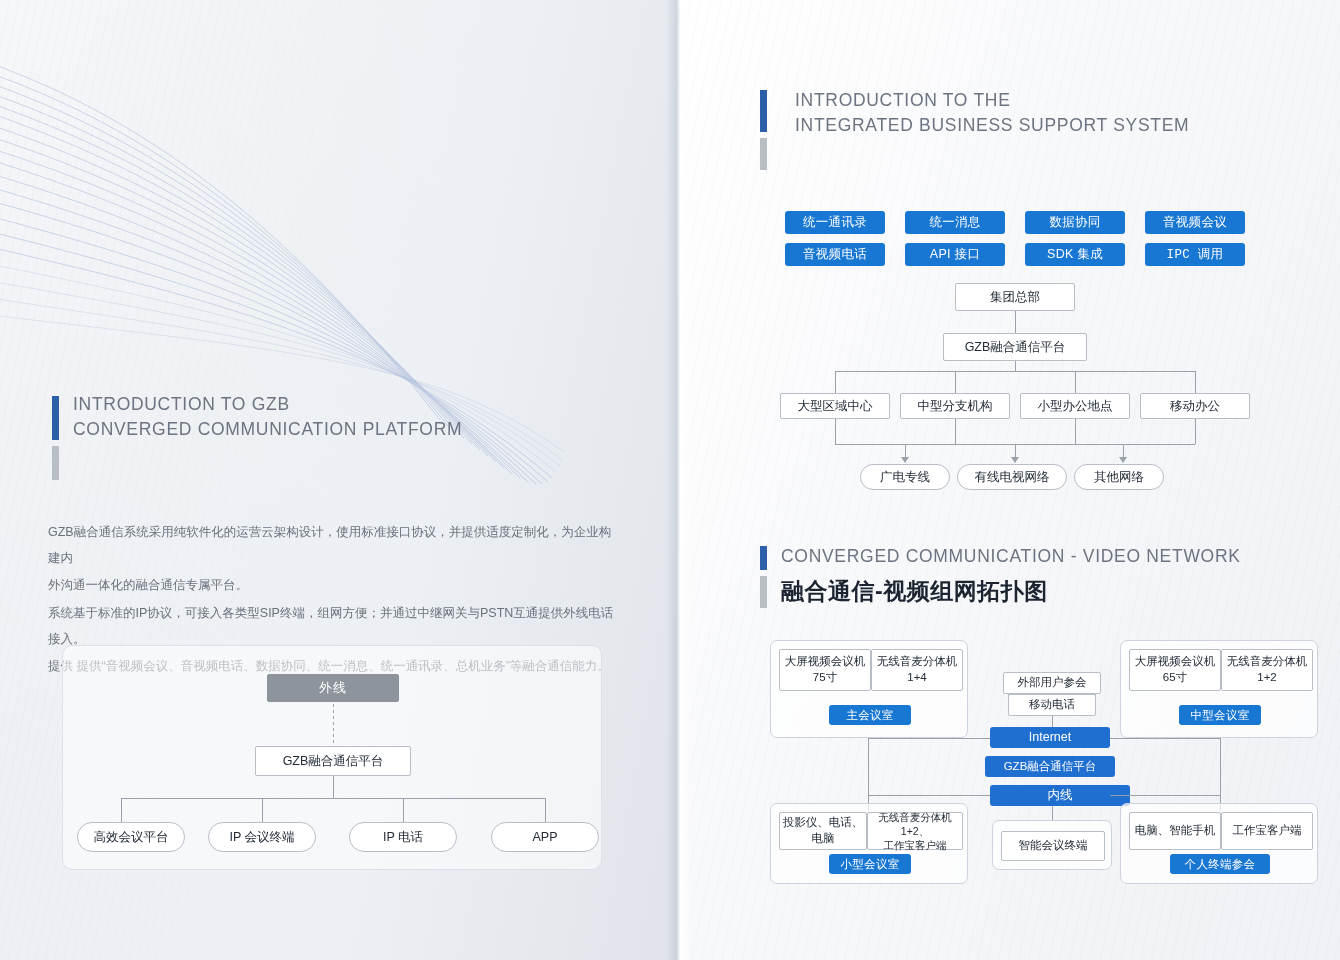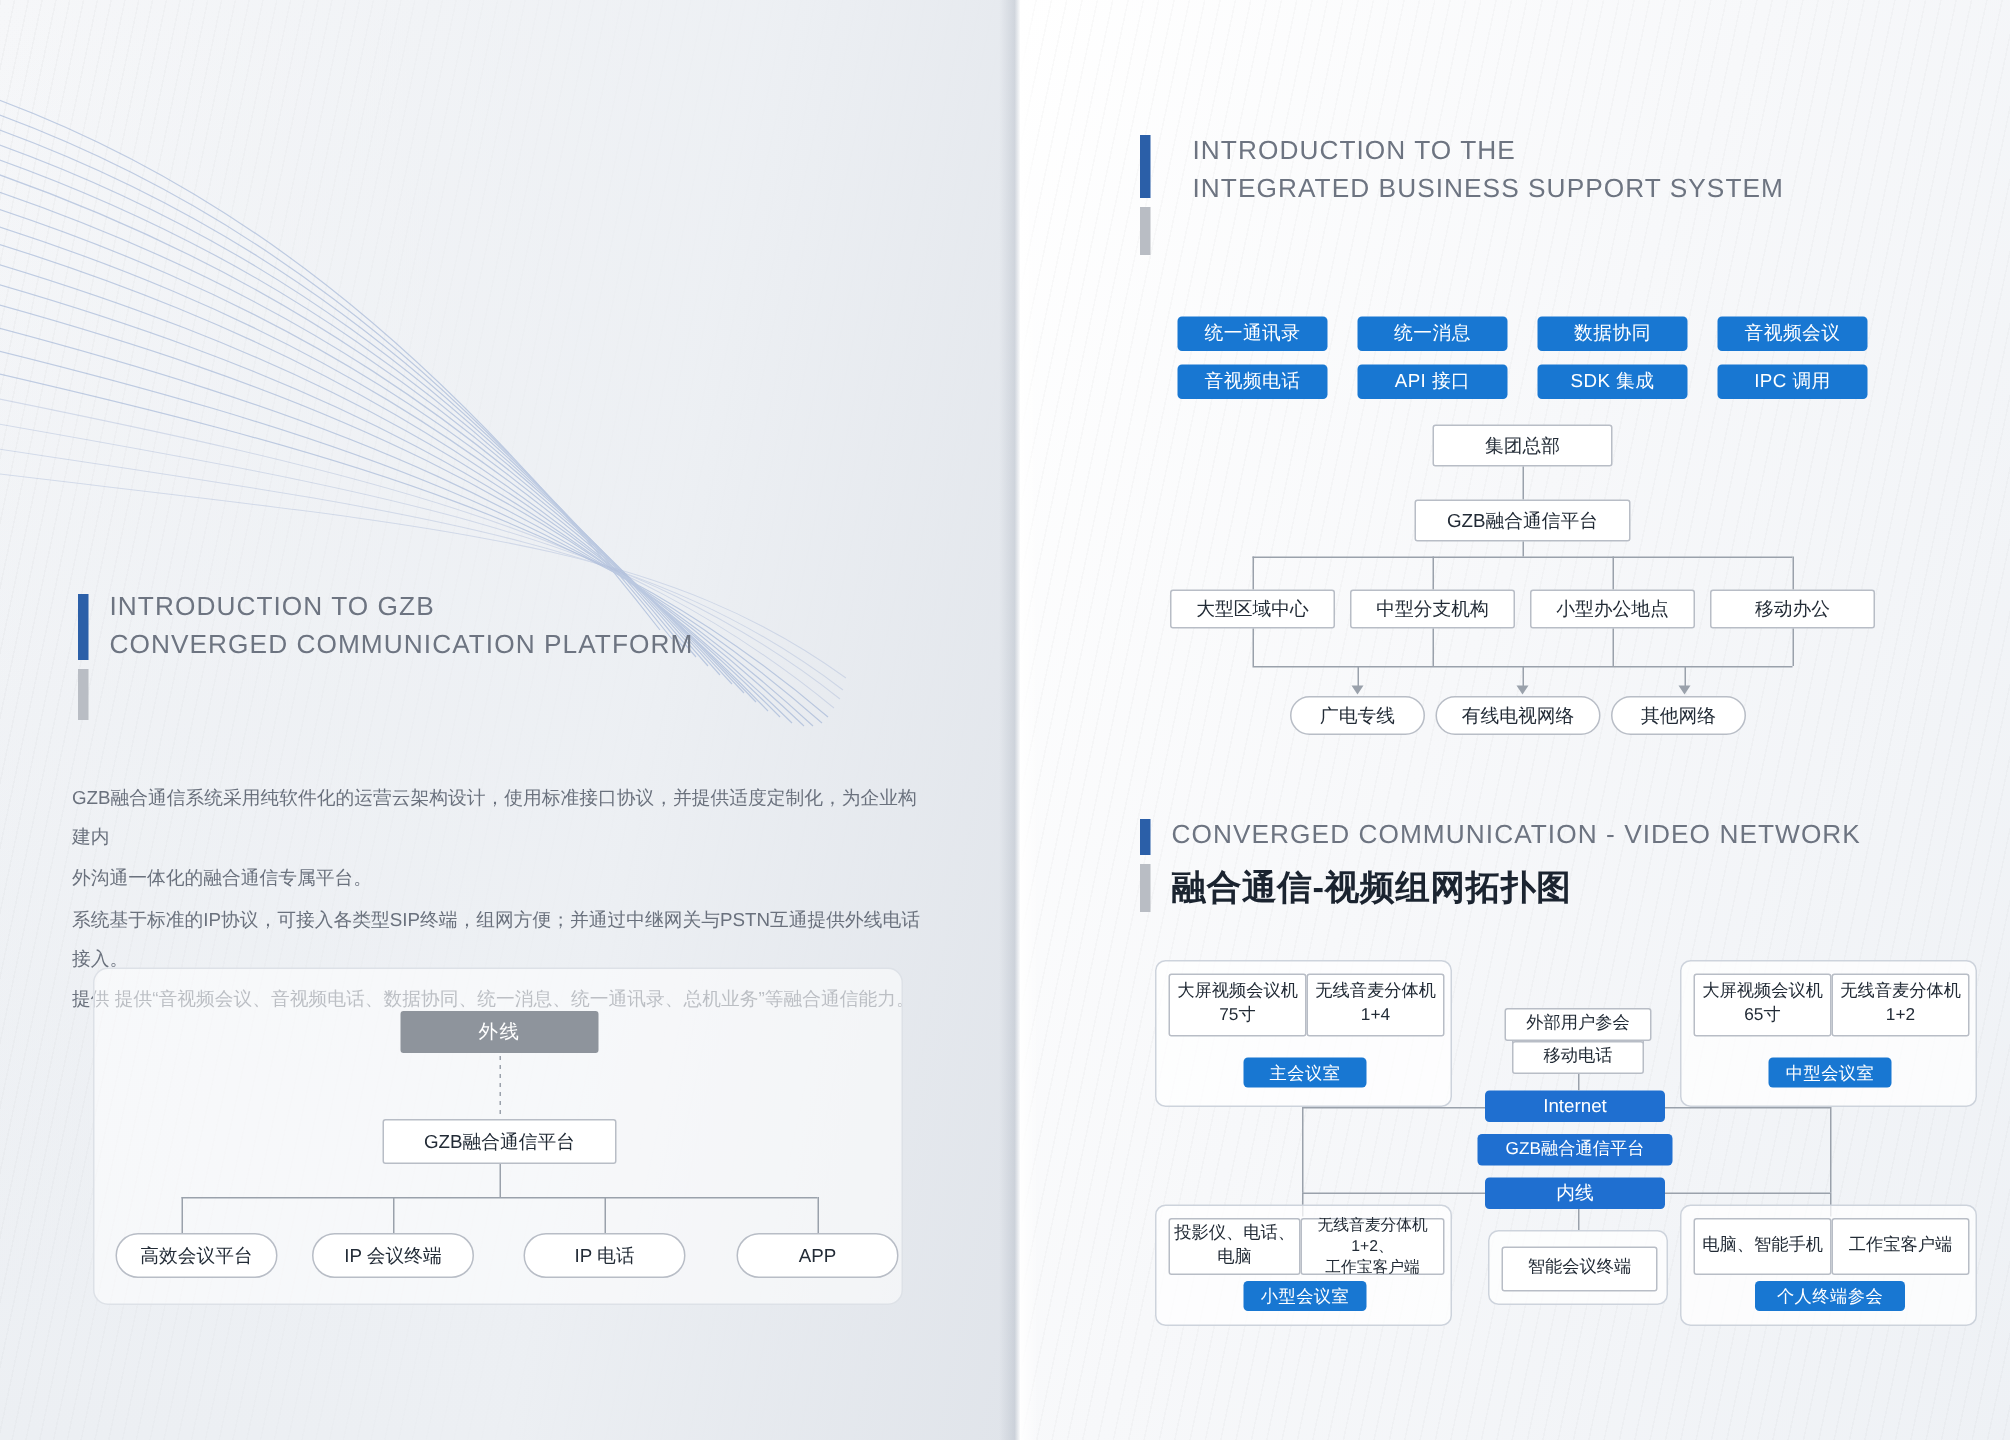--- a/index.html
+++ b/index.html
@@ -175,21 +175,21 @@
 
     <div>
       <div class="chip" style="position:absolute; left:105px; top:211px; width:100px; height:23px;">统一通讯录</div>
       <div class="chip" style="position:absolute; left:225px; top:211px; width:100px; height:23px;">统一消息</div>
       <div class="chip" style="position:absolute; left:345px; top:211px; width:100px; height:23px;">数据协同</div>
       <div class="chip" style="position:absolute; left:465px; top:211px; width:100px; height:23px;">音视频会议</div>
 
       <div class="chip" style="position:absolute; left:105px; top:243px; width:100px; height:23px;">音视频电话</div>
       <div class="chip" style="position:absolute; left:225px; top:243px; width:100px; height:23px;">API 接口</div>
       <div class="chip" style="position:absolute; left:345px; top:243px; width:100px; height:23px;">SDK 集成</div>
-      <div class="chip" style="position:absolute; left:465px; top:243px; width:100px; height:23px;">IPC 调用</div>
+      <div class="chip" style="position:absolute; left:465px; top:243px; width:100px; height:23px;font-family:Liberation Mono, monospace;">IPC 调用</div>
     </div>
 
     <div>
       <div class="node" style="position:absolute; left:275px; top:283px; width:120px; height:28px;">集团总部</div>
       <div class="line v" style="left:335px; top:311px; height:22px;"></div>
 
       <div class="node" style="position:absolute; left:263px; top:333px; width:144px; height:28px;">GZB融合通信平台</div>
 
       <div class="line v" style="left:335px; top:361px; height:10px;"></div>
       <div class="line h" style="left:155px; top:371px; width:360px;"></div>
@@ -251,21 +251,21 @@
       <div class="card" style="left:440px; top:640px; width:198px; height:98px;">
         <div class="node" style="position:absolute; left:8px; top:8px; width:92px; height:42px; font-size:11.5px;">大屏视频会议机
 65寸</div>
         <div class="node" style="position:absolute; left:100px; top:8px; width:92px; height:42px; font-size:11.5px;">无线音麦分体机
 1+2</div>
         <div class="chip" style="position:absolute; left:58px; top:64px; width:82px; height:20px; font-size:11.5px;">中型会议室</div>
       </div>
 
       <div class="node blue" style="position:absolute; left:310px; top:727px; width:120px; height:21px;">Internet</div>
       <div class="node blue" style="position:absolute; left:305px; top:756px; width:130px; height:21px; font-size:11.5px;">GZB融合通信平台</div>
-      <div class="node blue" style="position:absolute; left:310px; top:785px; width:120px; height:21px;">内线</div>
+      <div class="node blue" style="position:absolute; left:310px; top:785px; width:140px; height:21px;">内线</div>
 
       <div class="line h" style="left:188px; top:738px; width:122px;"></div>
       <div class="line h" style="left:430px; top:738px; width:110px;"></div>
       <div class="line v" style="left:372px; top:716px; height:11px;"></div>
 
       <div class="line h" style="left:188px; top:795px; width:122px;"></div>
       <div class="line h" style="left:430px; top:795px; width:110px;"></div>
       <div class="line v" style="left:188px; top:738px; height:57px;"></div>
       <div class="line v" style="left:540px; top:738px; height:57px;"></div>
       <div class="line v" style="left:188px; top:795px; height:16px;"></div>

